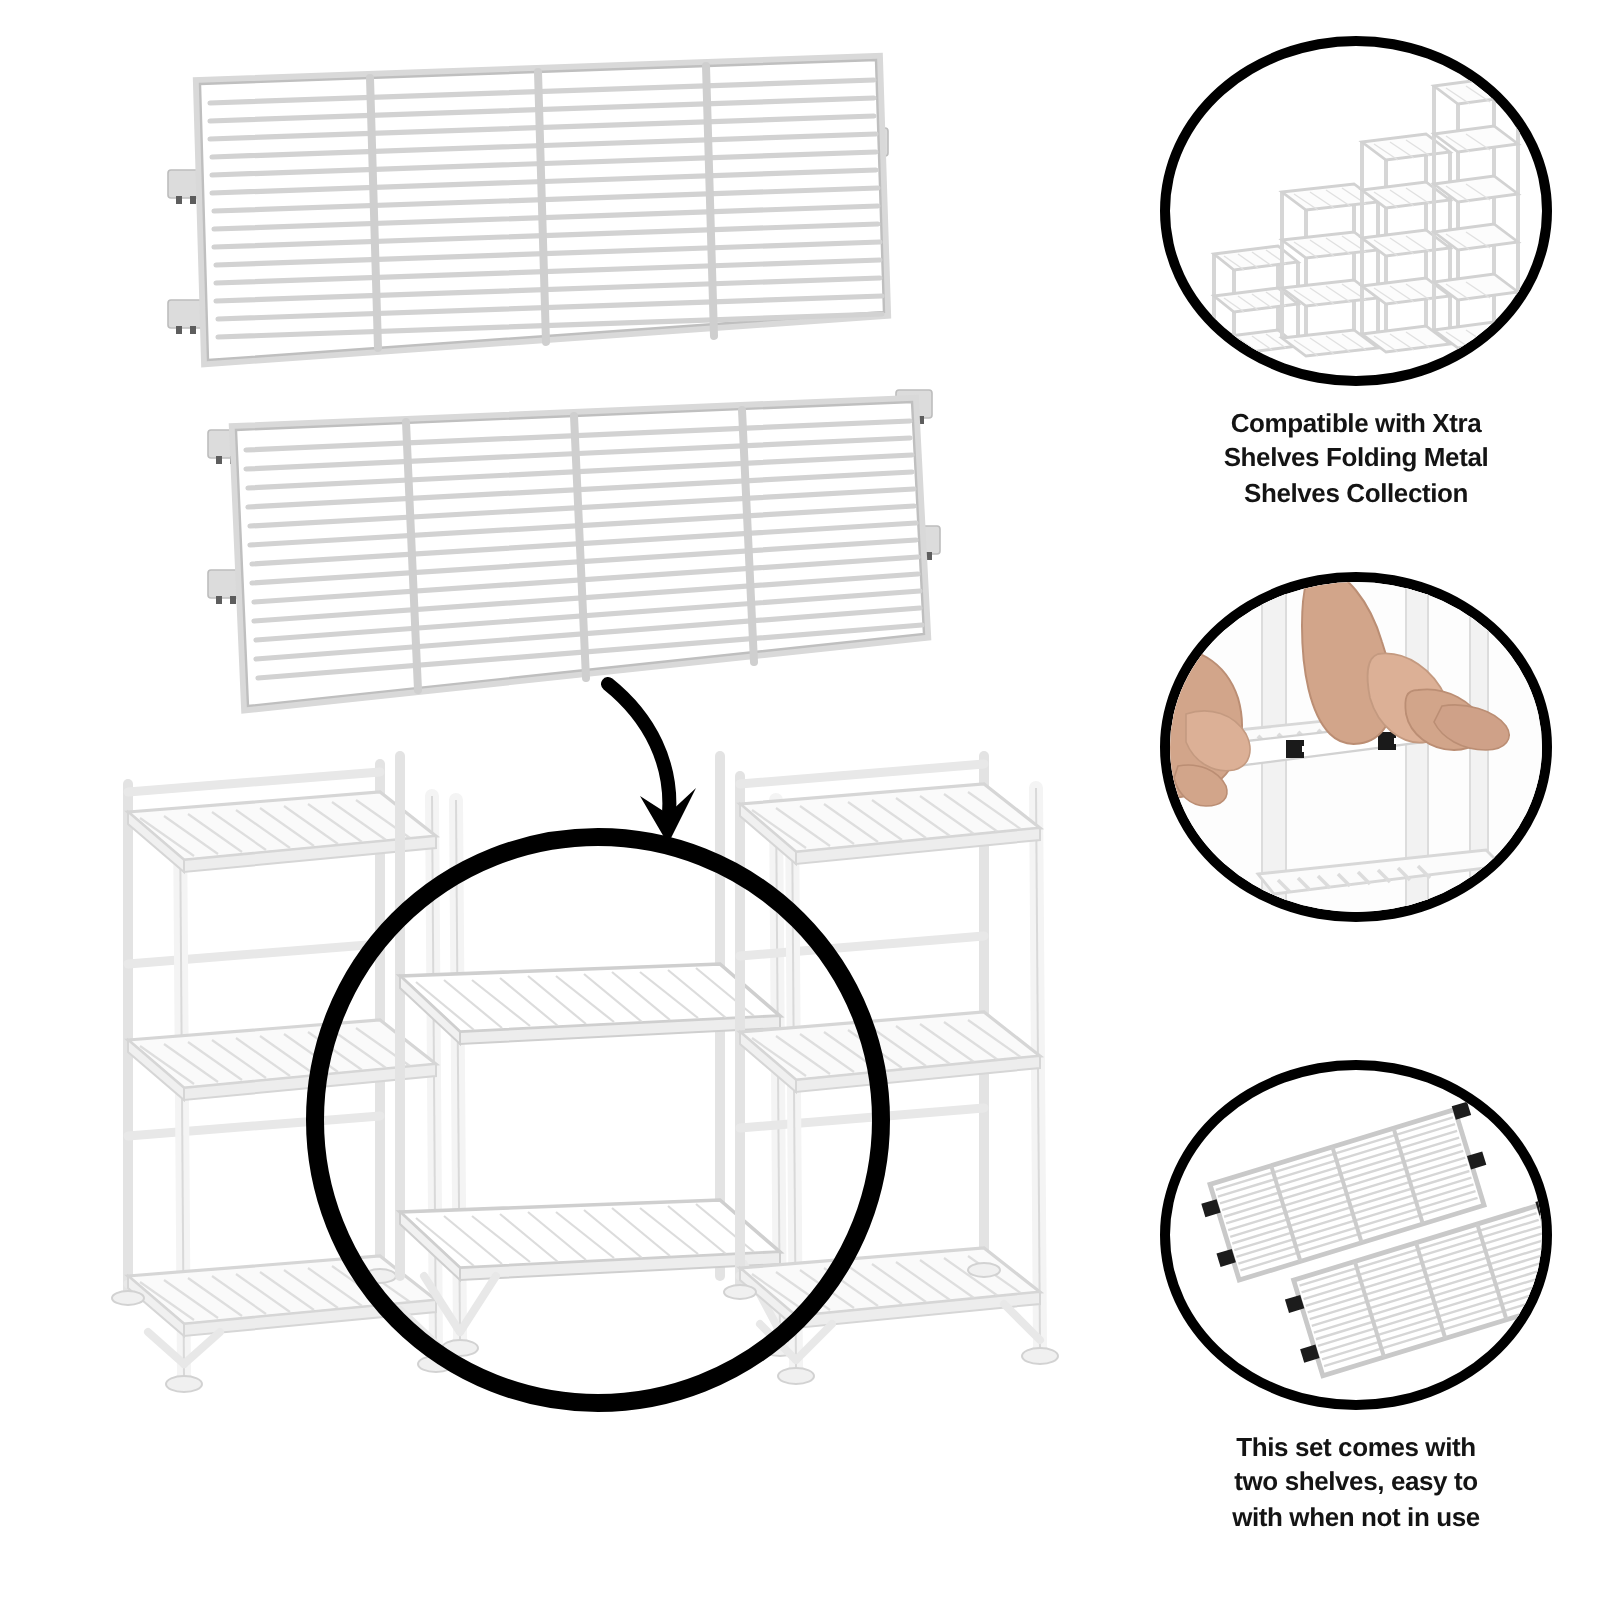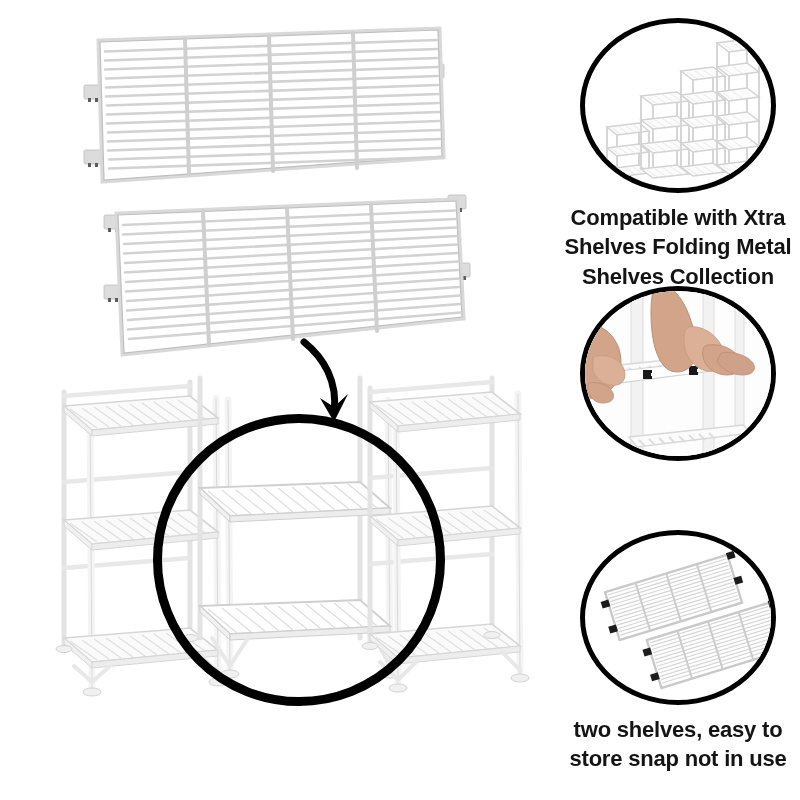--- a/index.html
+++ b/index.html
@@ -71,21 +71,21 @@
     border:5px solid #000000;
     border-radius:50%;
     overflow:hidden;
     background:#ffffff;
   }
   .feature-circle svg { display:block; }
 
   .feature-caption {
     margin-top:10px;
     font-family:"Liberation Sans", sans-serif;
-    font-size:22px;
+    font-size:13px;
     line-height:1.33;
     font-weight:600;
     letter-spacing:-0.2px;
     color:#141414;
     padding:0 2px;
   }
   .feature-caption .cap-line { display:block; white-space:nowrap; }
 </style>
 </head>
 <body>
@@ -733,19 +733,20 @@
             <g fill="#1c1c1c">
               <rect x="17" y="44" width="8" height="7"></rect>
               <rect x="17" y="70" width="8" height="7"></rect>
               <rect x="151" y="34" width="8" height="7"></rect>
               <rect x="151" y="60" width="8" height="7"></rect>
             </g>
           </g>
         </svg>
       </div>
       <div class="feature-caption">
+        <span class="cap-line">This set comes with</span>
         <span class="cap-line">two shelves, easy to</span>
-        <span class="cap-line">store snap not in use</span>
+        <span class="cap-line">with when not in use</span>
       </div>
     </div>
 
   </div>
 </div>
 
 </body></html>

